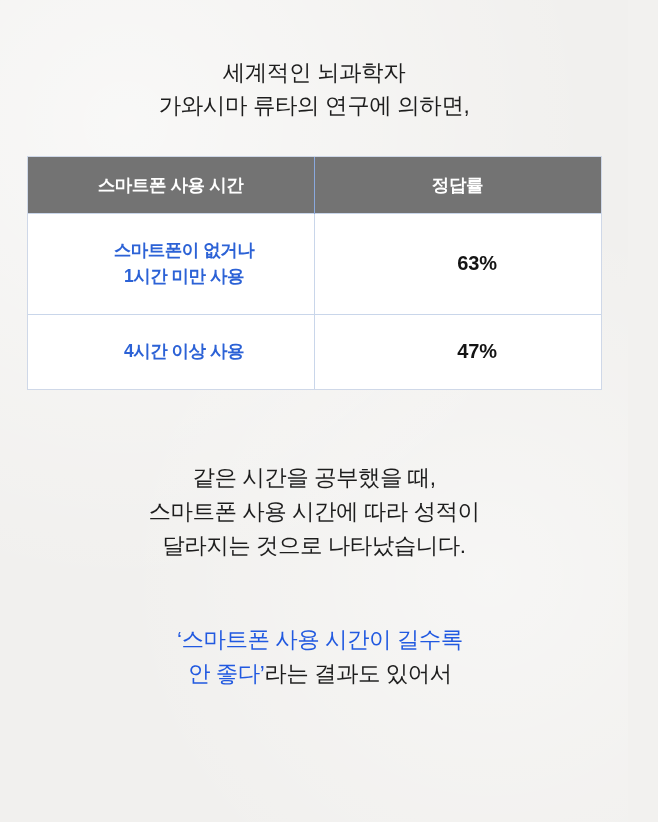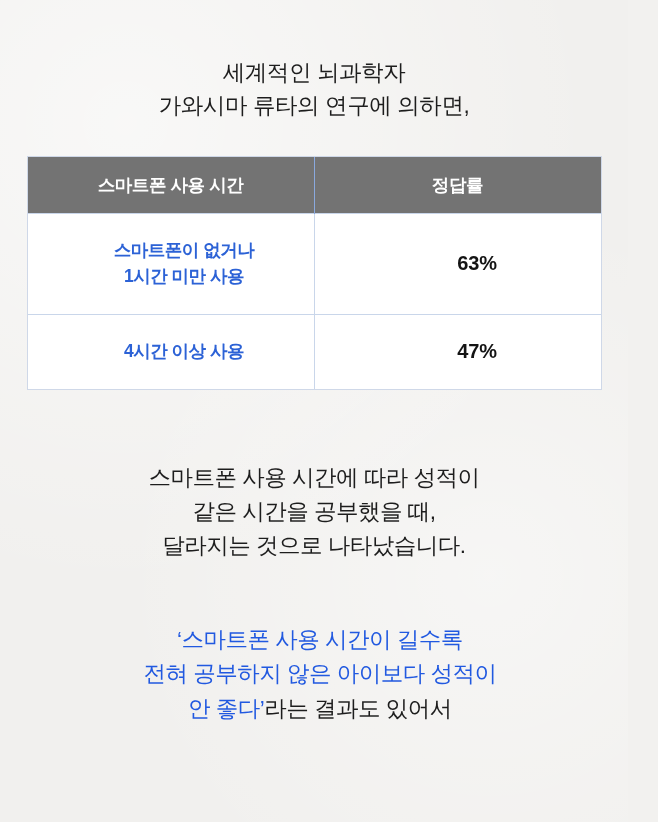--- a/index.html
+++ b/index.html
@@ -132,24 +132,23 @@
           <td class="label">
             <span>4시간 이상 사용</span>
           </td>
           <td class="value">47%</td>
         </tr>
       </tbody>
     </table>
   </div>
 
   <div class="para para-1">
+    <div>같은 시간을 공부했을 때,</div>
     <div>스마트폰 사용 시간에 따라 성적이</div>
-    <div>같은 시간을 공부했을 때,</div>
     <div>달라지는 것으로 나타났습니다.</div>
   </div>
 
   <div class="para para-2">
     <div class="hl">‘스마트폰 사용 시간이 길수록</div>
-    <div class="hl">전혀 공부하지 않은 아이보다 성적이</div>
     <div><span class="hl">안 좋다’</span><span class="plain">라는 결과도 있어서</span></div>
   </div>
 
 </div>
 
 </body></html>

